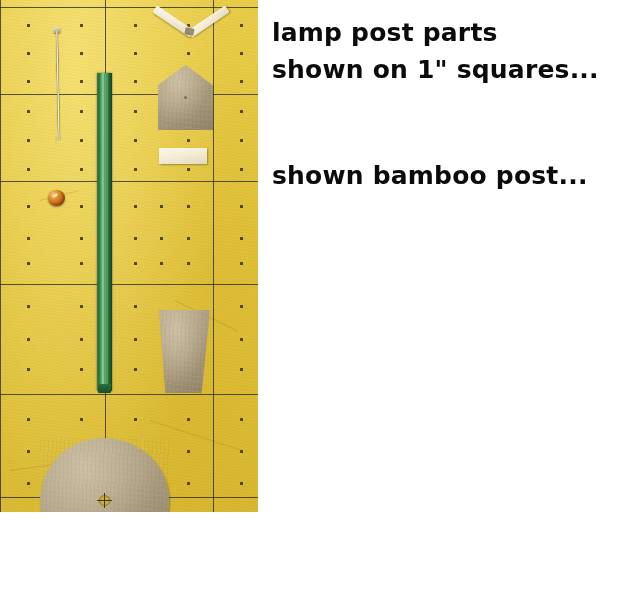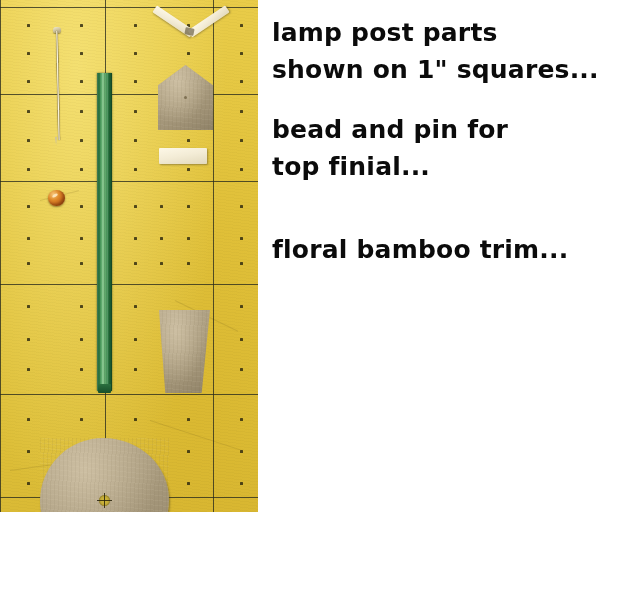--- a/index.html
+++ b/index.html
@@ -371,20 +371,18 @@
       <div class="card-grain"></div>
     </div>
     <div class="disk-hole" style="left:99px;top:495px;"></div>
 
   </div>
 
   <div class="caption">
     <p>lamp post parts
 shown on 1" squares...</p>
     <div class="cap-gap"></div>
-    <p>bead and pin for
-top finial...</p>
     <div class="cap-gap"></div>
     <div class="cap-gap"></div>
-    <p>floral bamboo trim...</p>
+    <p>shown bamboo post...</p>
   </div>
 
 </div>
 
 </body></html>

